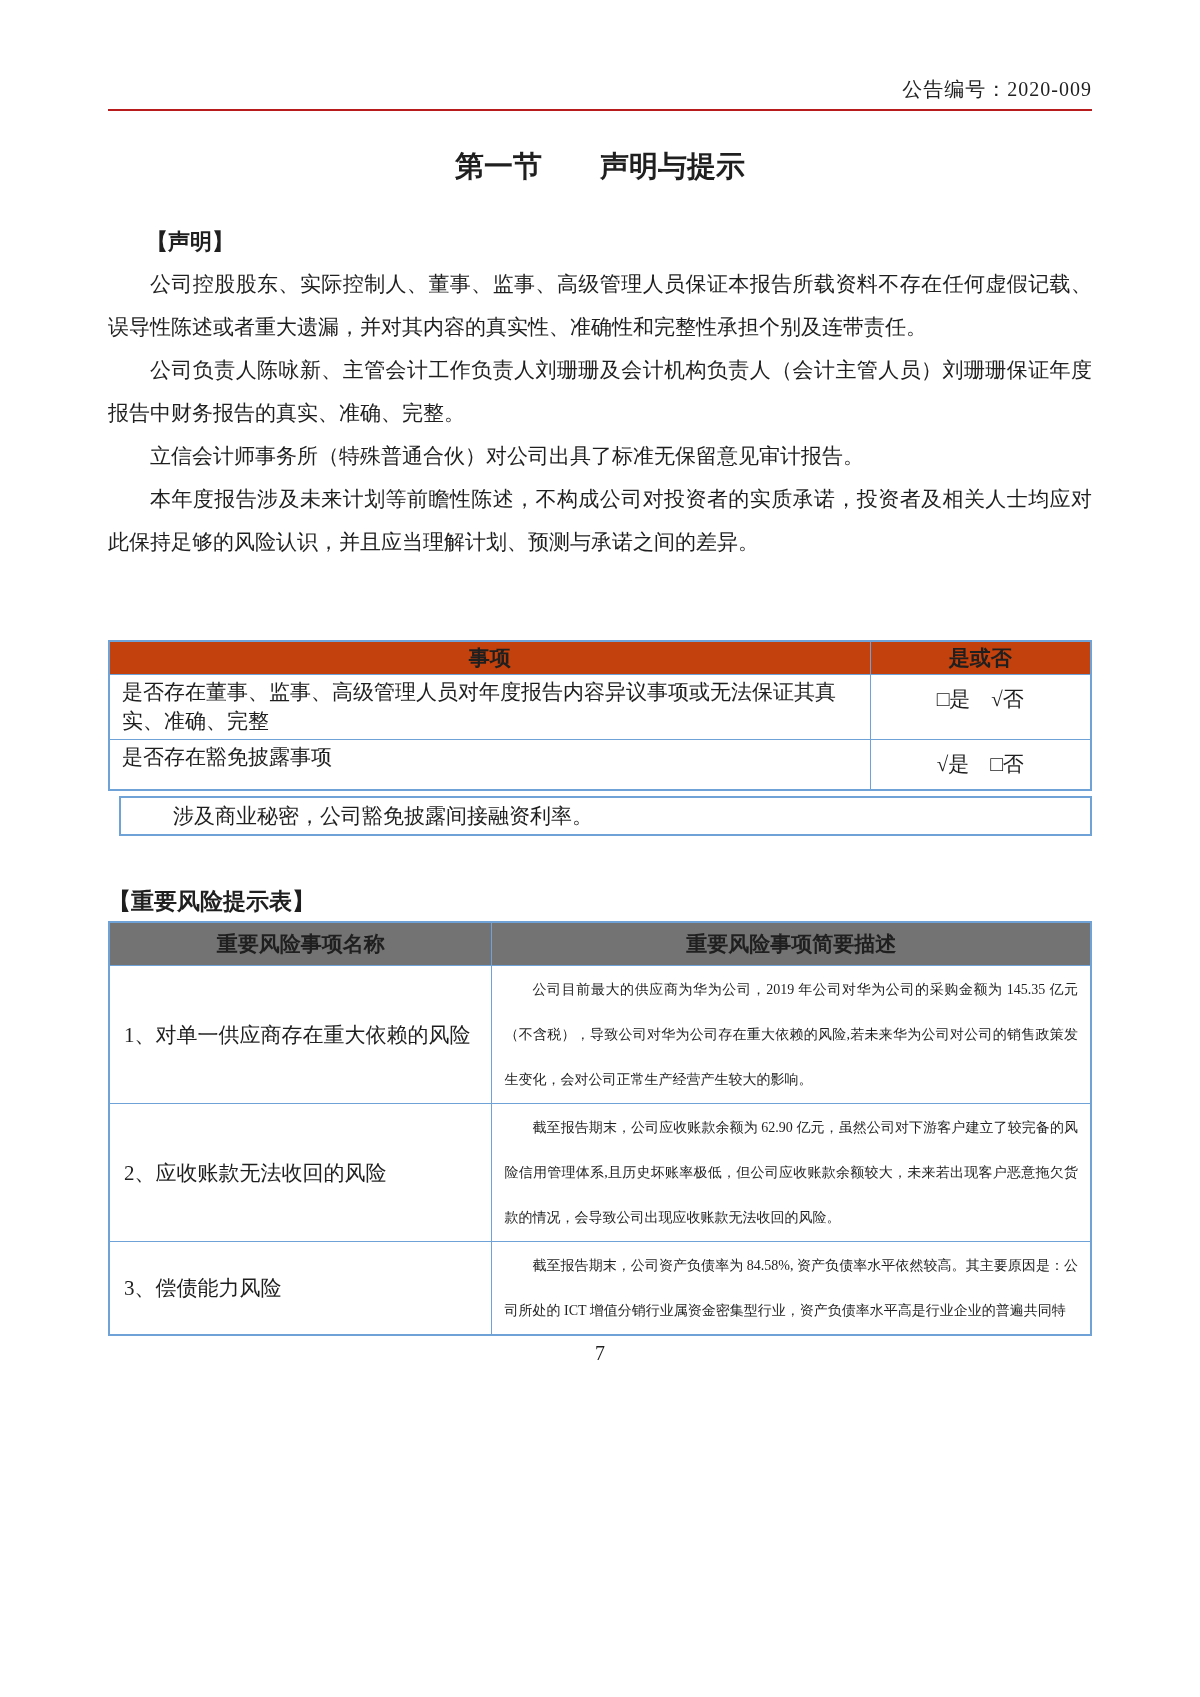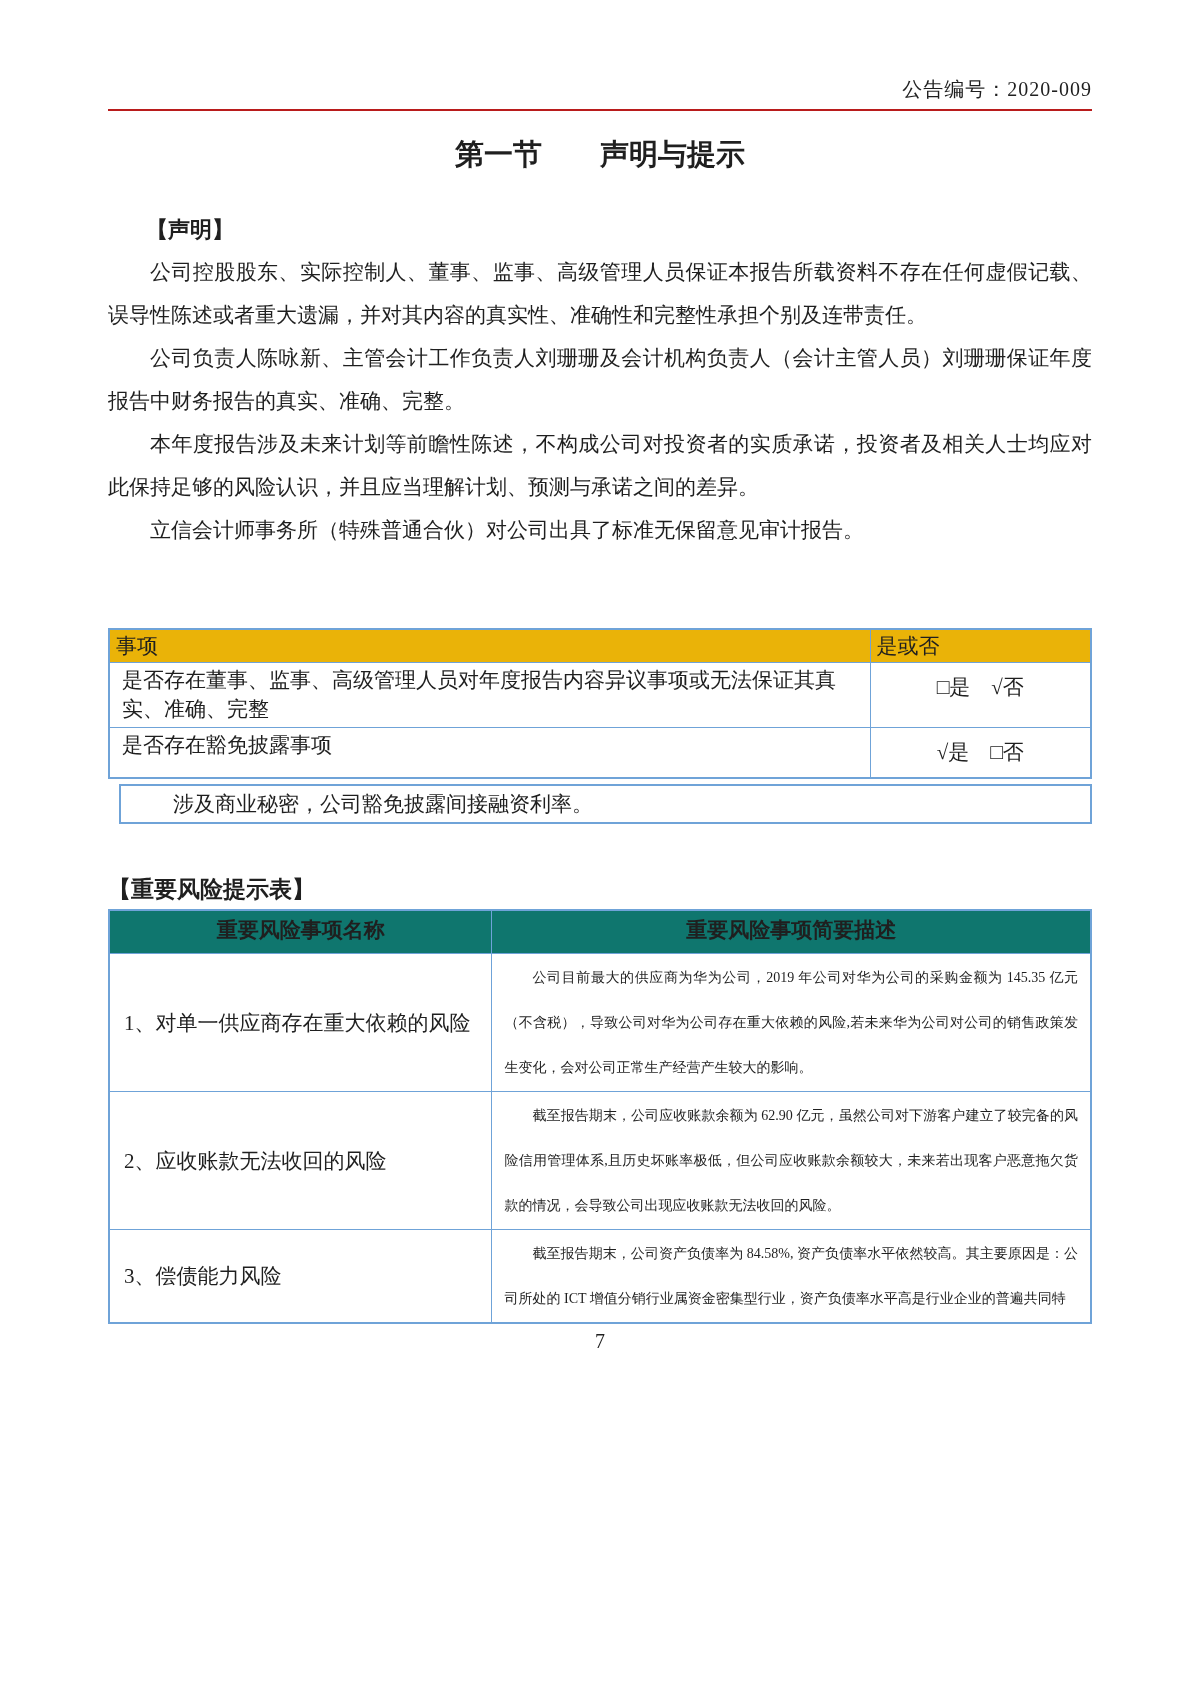--- a/index.html
+++ b/index.html
@@ -21,21 +21,21 @@
     border-bottom: 2px solid #b91c1c;
   }
   .doc-number {
     text-align: right;
     font-size: 20px;
     letter-spacing: 1px;
   }
 
   
   .section-title {
-    margin-top: 24px;
+    margin-top: 36px;
     text-align: center;
     font-size: 29px;
     font-weight: bold;
     font-family: "Liberation Sans", "DejaVu Sans", sans-serif;
   }
 
   .decl-heading {
     margin-top: 40px;
     font-size: 22px;
     font-weight: bold;
@@ -48,24 +48,24 @@
     line-height: 43px;
     text-indent: 2em;
     text-align: justify;
   }
 
   
   table { border-collapse: collapse; width: 100%; }
   .matters-table { margin-top: 76px; border: 2px solid #6fa3d8; }
   .matters-table th, .matters-table td { border: 1px solid #6fa3d8; }
   .matters-table th {
-    background: #eab308;
-    font-size: 21px;
-    font-weight: normal;
-    text-align: left;
+    background: #c2410c;
+    font-size: 21px;
+    font-weight: bold;
+    text-align: center;
     padding: 2px 6px;
     line-height: 28px;
   }
   .matters-table td {
     font-size: 21px;
     padding: 3px 12px;
     line-height: 29px;
     vertical-align: top;
   }
   .matters-table td.answer-cell { text-align: center; padding: 10px 4px; }
@@ -90,27 +90,26 @@
 
   
   .risk-heading {
     margin-top: 50px;
     font-size: 23px;
     font-weight: bold;
   }
   .risk-table { margin-top: 4px; border: 2px solid #6fa3d8; }
   .risk-table th, .risk-table td { border: 1px solid #6fa3d8; }
   .risk-table th {
-    background: #0f766e;
+    background: #737373;
     font-size: 21px;
     font-weight: bold;
     text-align: center;
     padding: 6px 4px;
     line-height: 30px;
-    font-family: Liberation Mono, monospace;
   }
   .risk-table .col-name { width: 39%; }
   .risk-table .col-desc { width: 61%; }
   .risk-table td.name-cell {
     font-size: 21px;
     vertical-align: middle;
     padding: 4px 6px 4px 14px;
     line-height: 30px;
   }
   .risk-table td.desc-cell {
@@ -138,22 +137,22 @@
     <div class="doc-number">公告编号：2020-009</div>
   </div>
 
   <h1 class="section-title">第一节　　声明与提示</h1>
 
   <div class="decl-heading">【声明】</div>
 
   <div class="body-text">
     <p>公司控股股东、实际控制人、董事、监事、高级管理人员保证本报告所载资料不存在任何虚假记载、误导性陈述或者重大遗漏，并对其内容的真实性、准确性和完整性承担个别及连带责任。</p>
     <p>公司负责人陈咏新、主管会计工作负责人刘珊珊及会计机构负责人（会计主管人员）刘珊珊保证年度报告中财务报告的真实、准确、完整。</p>
+    <p>立信会计师事务所（特殊普通合伙）对公司出具了标准无保留意见审计报告。</p>
     <p>本年度报告涉及未来计划等前瞻性陈述，不构成公司对投资者的实质承诺，投资者及相关人士均应对此保持足够的风险认识，并且应当理解计划、预测与承诺之间的差异。</p>
-    <p>立信会计师事务所（特殊普通合伙）对公司出具了标准无保留意见审计报告。</p>
   </div>
 
   <table class="matters-table">
     <colgroup>
       <col class="col-item">
         <col class="col-answer">
     </colgroup>
     <thead>
       <tr>
         <th>事项</th>

